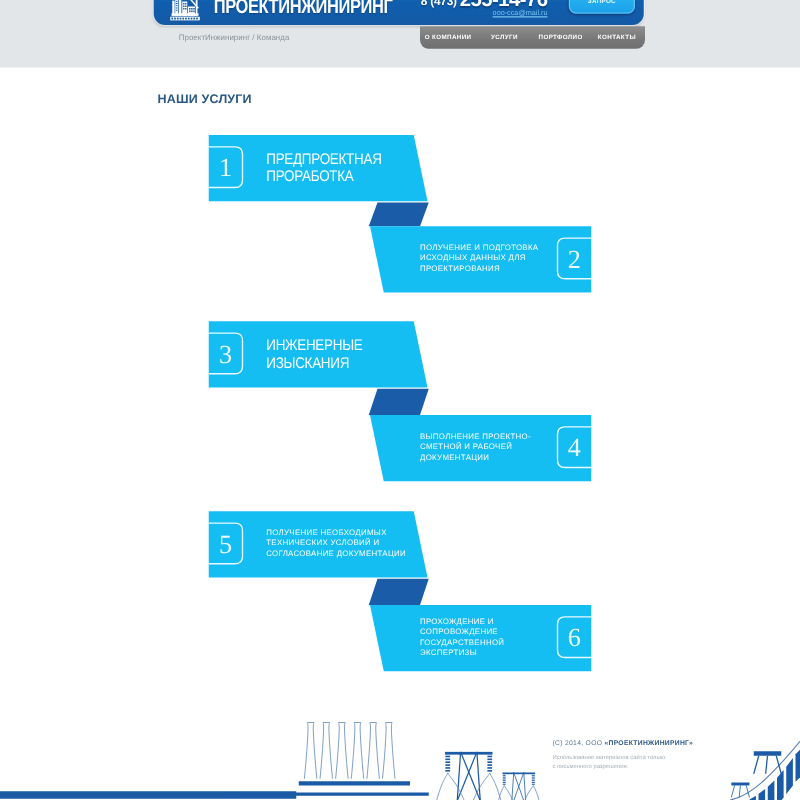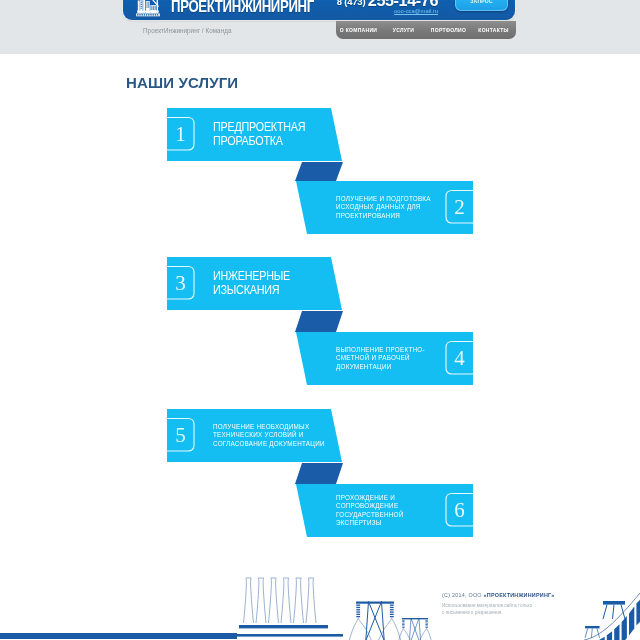--- a/index.html
+++ b/index.html
@@ -32,21 +32,21 @@
      box-shadow:inset 0 0 0 1px rgba(255,255,255,.3), 0 1px 2px rgba(0,0,0,.3);}
 
   .navbar { position:absolute; left:336px; top:21px; width:180px; height:18px;
      background:linear-gradient(180deg,#8d8d8d 0%,#777777 60%,#6f6f6f 100%); border-radius:0 0 7px 7px;
      display:flex; align-items:center; }
   .navitem { color:#ffffff; font-size:5px; font-weight:bold; letter-spacing:0.3px; flex:1; text-align:center;
      padding:0 1px;}
   .crumb { position:absolute; left:143px; top:27px; font-size:6.3px; color:#8b949a; letter-spacing:0.05px;}
 
   
-  .sectitle { position:absolute; left:126px; top:74px; font-size:15px; font-weight:bold; color:#2a5885;
+  .sectitle { position:absolute; left:126px; top:74px; font-size:10px; font-weight:bold; color:#2a5885;
      letter-spacing:0.15px; white-space:nowrap;}
   .svc-svg { position:absolute; left:0; top:0; width:640px; height:640px; pointer-events:none;}
   .svc-text { position:absolute; color:#ffffff; font-size:6.3px; line-height:8.2px; letter-spacing:0.25px;}
   .svc-text.big { font-size:12.3px; line-height:14.2px; letter-spacing:-0.25px; transform:scaleX(0.875); transform-origin:left center;}
   .svc-num { position:absolute; color:#ecfbff; font-family:"Liberation Serif", serif; font-weight:normal;
      text-align:center; font-size:21px; line-height:21px;}
 
   
   .foot-svg { position:absolute; left:0; top:565px; width:640px; height:75px; }
   .foot-copy { position:absolute; left:442px; top:592px; font-size:5.4px; color:#5b7694; letter-spacing:0.25px; white-space:nowrap;}

